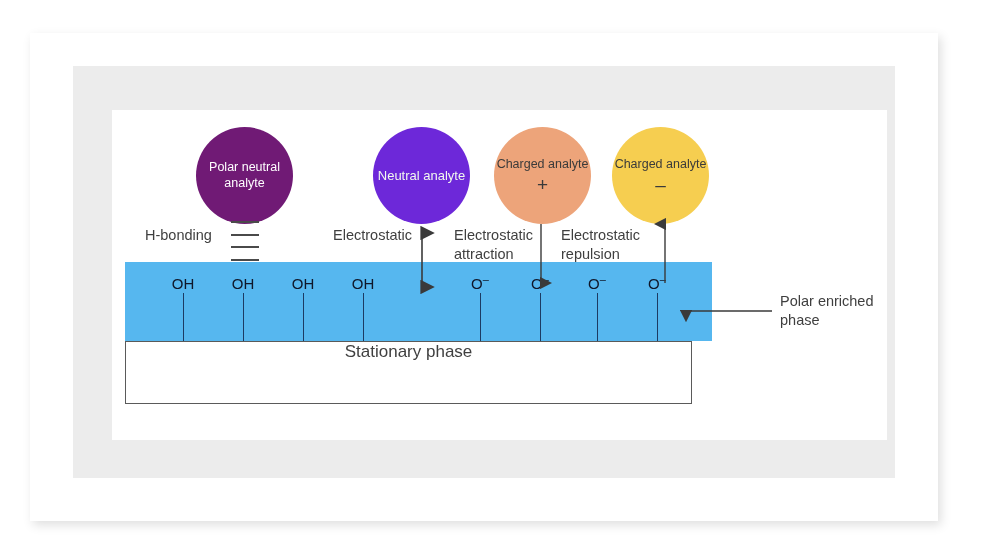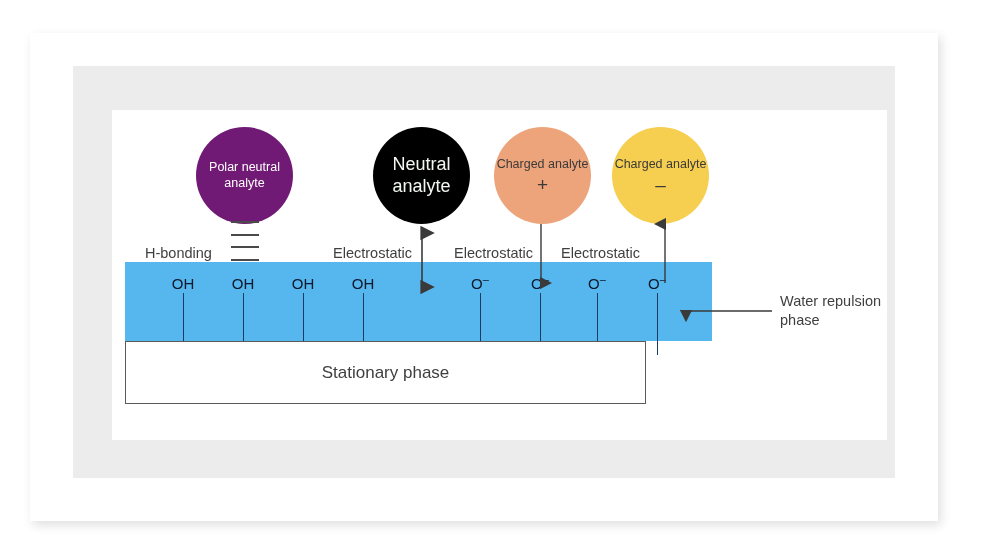--- a/index.html
+++ b/index.html
@@ -72,23 +72,23 @@
   .c-polar {
     left: 196px; top: 127px;
     width: 97px; height: 97px;
     background: #701a75;
     color: #ffffff;
     font-size: 12.5px;
   }
   .c-neutral {
     left: 373px; top: 127px;
     width: 97px; height: 97px;
-    background: #000000;
+    background: #6d28d9;
     color: #f2f8ef;
-    font-size: 18px;
+    font-size: 13px;
   }
   .c-pos {
     left: 494px; top: 127px;
     width: 97px; height: 97px;
     background: #eda47a;
     color: #3a3a3a;
     font-size: 12.5px;
   }
   .c-neg {
     left: 612px; top: 127px;
@@ -98,21 +98,20 @@
     font-size: 12.5px;
   }
 
   
   .int-label {
     position: absolute;
     color: #3f3f3f;
     font-size: 14.5px;
     line-height: 1.28;
     white-space: pre-line;
-    margin-top: 18px;
   }
   .lbl-hbond   { left: 145px; top: 226px; }
   .lbl-part    { left: 333px; top: 226px; }
   .lbl-attract { left: 454px; top: 226px; }
   .lbl-repel   { left: 561px; top: 226px; }
 
   
   .hbond-dashes {
     position: absolute;
     left: 231px; top: 221px;
@@ -160,26 +159,25 @@
     left: 19.5px; top: 17px;
     width: 1.5px;
     height: 62px;
     background: #1c3b63;
   }
 
   
   .stationary {
     position: absolute;
     left: 125px; top: 341px;
-    width: 521px; height: 63px;
+    width: 567px; height: 63px;
     background: #ffffff;
     border: 1.7px solid #5a5a5a;
     box-sizing: border-box;
     display: flex;
-    align-items: center;
     justify-content: center;
     color: #3f3f3f;
     font-size: 17px;
   }
 
   
   .callout-text {
     position: absolute;
     left: 780px; top: 292px;
     color: #3f3f3f;
@@ -277,21 +275,21 @@
     </div>
     <div class="group" style="left:637px; top:276px;">
       <span class="gtext"><span>O</span><sup>–</sup></span>
       <span class="stem"></span>
     </div>
 
     <div class="stationary">
       <span>Stationary phase</span>
     </div>
 
-    <div class="callout-text">Water repulsion
+    <div class="callout-text">Polar enriched
 phase</div>
 
     <svg class="arrows" viewBox="0 0 1000 554">
       <defs>
         <marker id="ah-up" markerWidth="9" markerHeight="9" refX="4.5" refY="8" orient="auto">
           <path d="M4.5 0 L9 9 L0 9 Z" fill="#3a3a3a"></path>
         </marker>
         <marker id="ah-dn" markerWidth="9" markerHeight="9" refX="4.5" refY="8" orient="auto">
           <path d="M4.5 0 L9 9 L0 9 Z" fill="#3a3a3a"></path>
         </marker>

